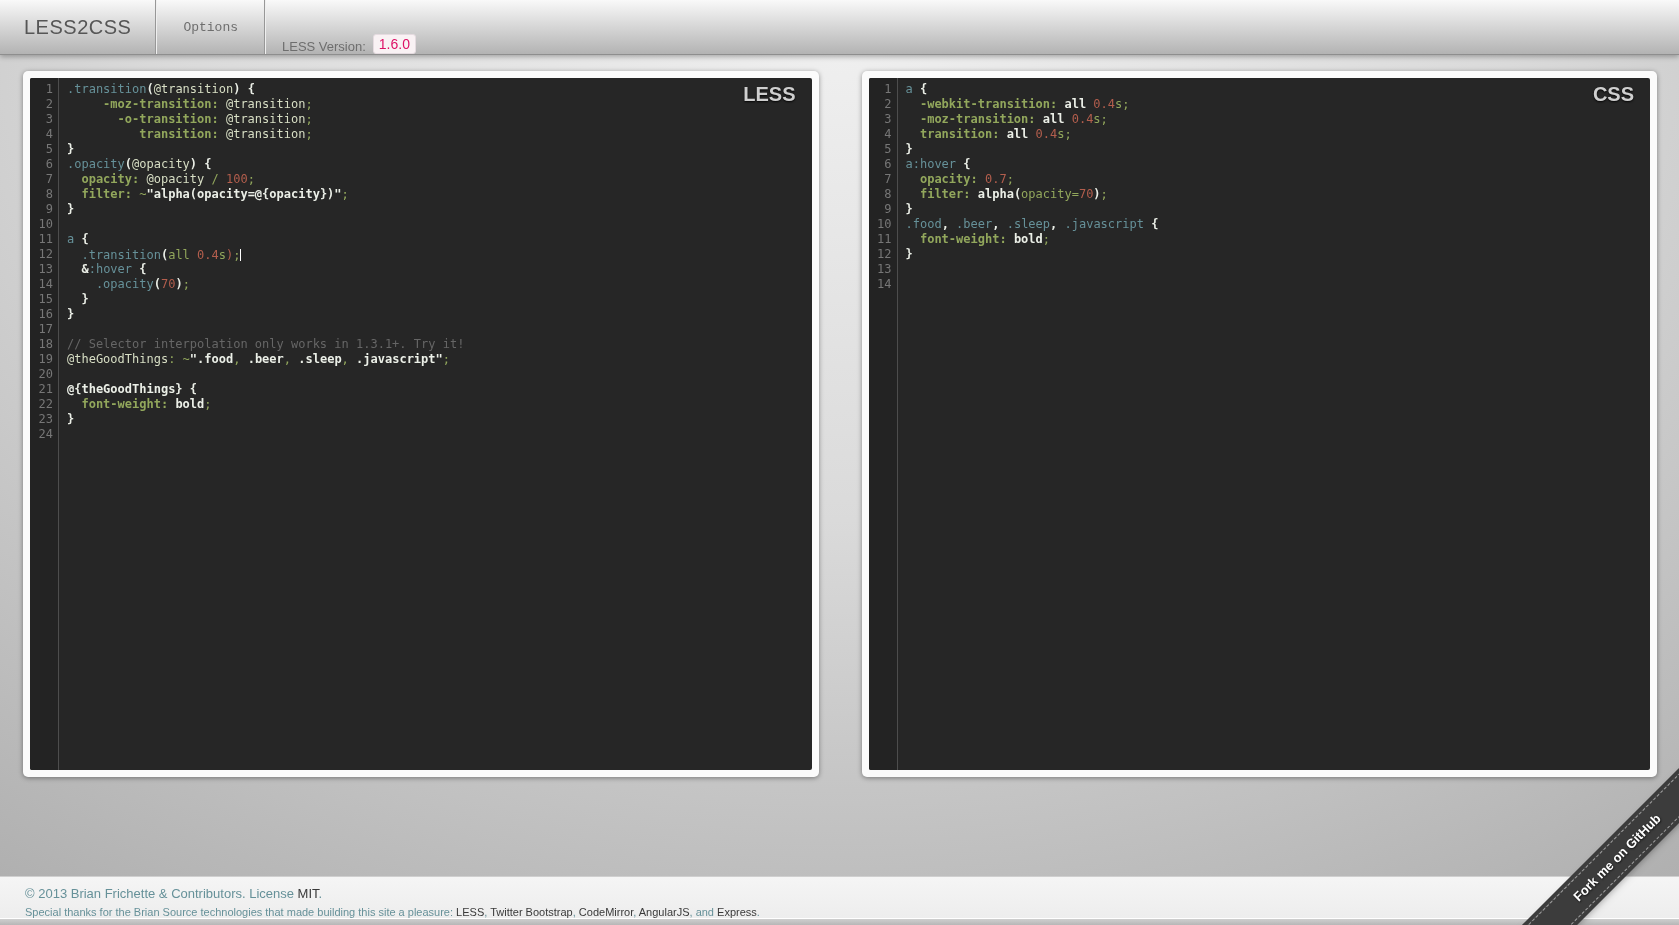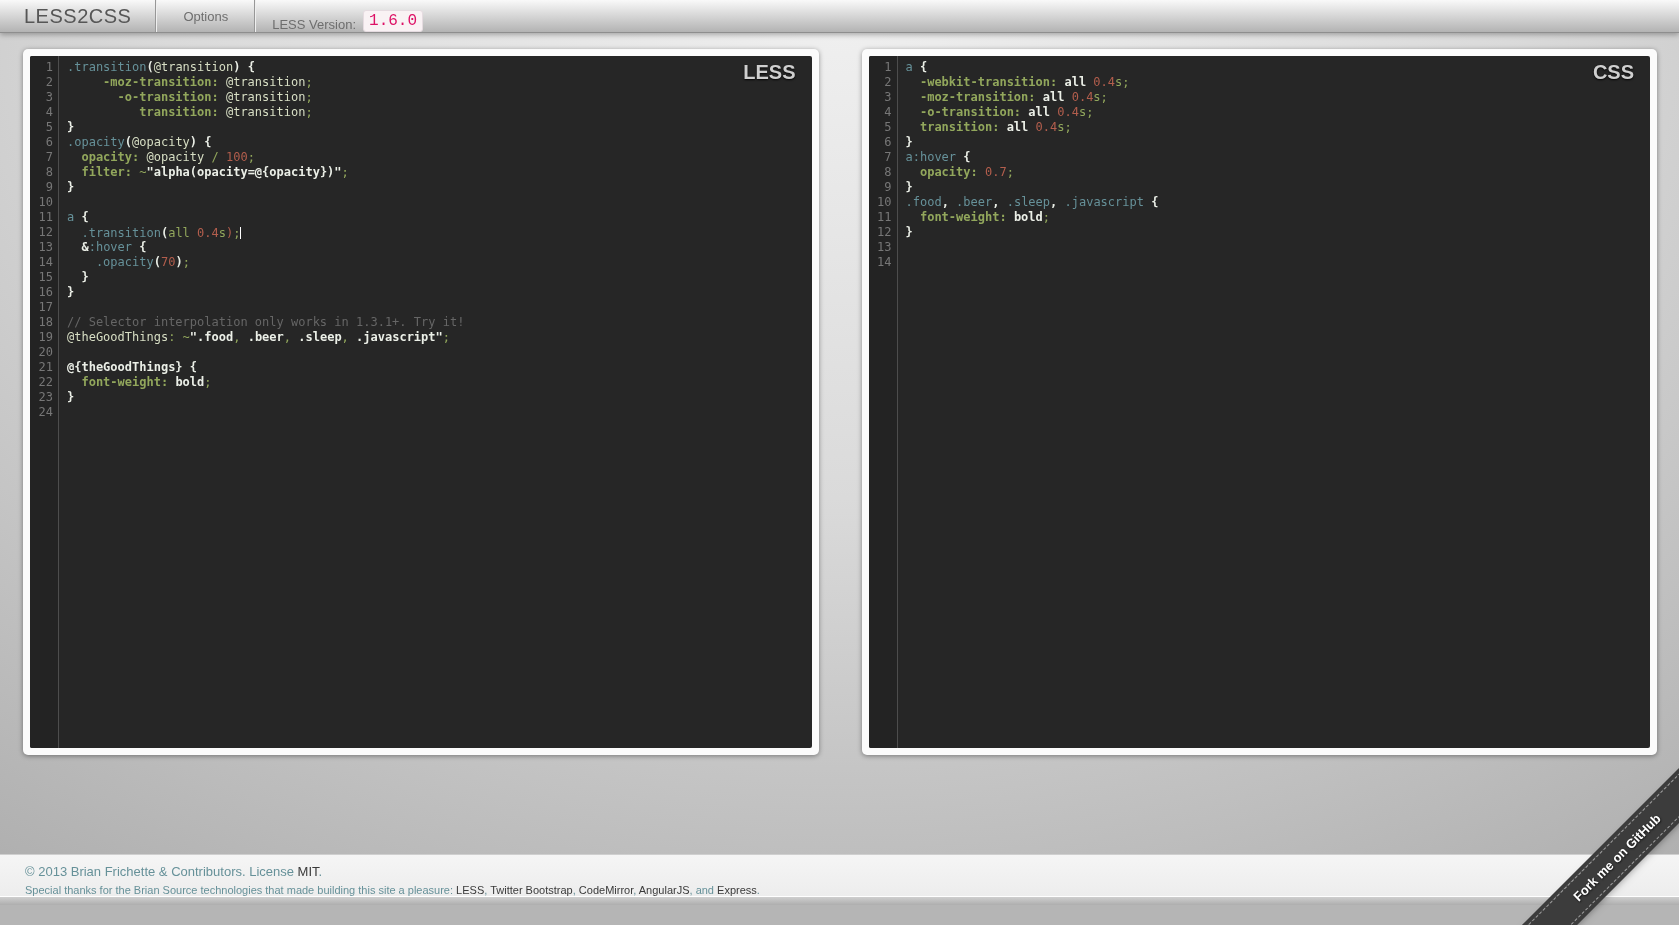--- a/index.html
+++ b/index.html
@@ -1,42 +1,42 @@
 <!DOCTYPE html>
 <html style="--c-edbg: #262626; --c-text: #EBEFE7; --c-tag: #669199; --c-prop: #92A75C; --c-num: #B35E4D; --c-var: #D7DEC4; --c-com: #666666; --c-ln: #777777; --c-badge: #dd1166; --c-ribbon: #3c3c3c;"><head>
 <meta charset="utf-8">
 <style>
   * { margin: 0; padding: 0; box-sizing: border-box; }
   html, body { width: 1679px; height: 925px; font-family: "Liberation Sans", sans-serif; background: #b5b5b5; overflow: hidden; }
 
   
   .navbar {
-    height: 33px; display: flex; align-items: stretch;
+    height: 55px; display: flex; align-items: stretch;
     background: linear-gradient(#f9f9f9, #b3b3b3);
     border-bottom: 1px solid #8e8e8e;
     box-shadow: 0 2px 5px rgba(0,0,0,.28);
     position: relative; z-index: 5;
   }
   .brand {
     display: flex; align-items: center; padding: 0 24px;
     font-size: 20px; color: #565656; letter-spacing: .5px; cursor: pointer;
   }
   .nav-divider {
     width: 0; border-left: 1px solid #979797; border-right: 1px solid #efefef;
   }
   .nav-item {
     display: flex; align-items: center; padding: 0 26px;
-    font-size: 13px; color: #6e6e6e; cursor: pointer;
+    font-size: 13px; color: #6e6e6e; cursor: pointer; font-family: Liberation Mono, monospace;
   }
   .nav-version {
     display: flex; align-items: flex-end; gap: 7px; padding: 0 16px;
     font-size: 13px; color: #6e6e6e;
   }
   .code-badge {
-    font-family: Liberation Mono, monospace; font-size: 16px;
+    font-family: Liberation Sans, sans-serif; font-size: 14px;
     color: var(--c-badge, #d14); background: #f9f2f4;
     border: 1px solid #e5dbe0; border-radius: 3px; padding: 1px 5px;
   }
 
   
   .main {
     position: relative; height: 821px;
     background: radial-gradient(ellipse 95% 135% at 50% 0%, #efefef 0%, #dadada 42%, #a8a8a8 100%);
   }
   .main-inner { display: flex; gap: 43px; padding: 16px 22px 0 23px; }
@@ -194,25 +194,25 @@
               <div class="ln">10</div>
               <div class="ln">11</div>
               <div class="ln">12</div>
               <div class="ln">13</div>
               <div class="ln">14</div>
             </div>
           <div class="code-area">
               <div class="cl"><span class="tk-t">a</span><span class="tk-w"> {</span></div>
               <div class="cl"><span class="tk-p">  -webkit-transition:</span><span class="tk-w"> all</span><span class="tk-n"> 0.4</span><span class="tk-o">s</span><span class="tk-o">;</span></div>
               <div class="cl"><span class="tk-p">  -moz-transition:</span><span class="tk-w"> all</span><span class="tk-n"> 0.4</span><span class="tk-o">s</span><span class="tk-o">;</span></div>
-              <div class="cl"><span class="tk-p">  -o-transition:</span><span class="tk-w"> all</span><span class="tk-n"> 0.4</span><span class="tk-o">s</span><span class="tk-o">;</span></div>
               <div class="cl"><span class="tk-p">  transition:</span><span class="tk-w"> all</span><span class="tk-n"> 0.4</span><span class="tk-o">s</span><span class="tk-o">;</span></div>
               <div class="cl"><span class="tk-w">}</span></div>
               <div class="cl"><span class="tk-t">a:hover</span><span class="tk-w"> {</span></div>
               <div class="cl"><span class="tk-p">  opacity:</span><span class="tk-n"> 0.7</span><span class="tk-o">;</span></div>
+              <div class="cl"><span class="tk-p">  filter:</span><span class="tk-w"> alpha(</span><span class="tk-o">opacity=</span><span class="tk-n">70</span><span class="tk-w">)</span><span class="tk-o">;</span></div>
               <div class="cl"><span class="tk-w">}</span></div>
               <div class="cl"><span class="tk-t">.food</span><span class="tk-w">,</span><span class="tk-t"> .beer</span><span class="tk-w">,</span><span class="tk-t"> .sleep</span><span class="tk-w">,</span><span class="tk-t"> .javascript</span><span class="tk-w"> {</span></div>
               <div class="cl"><span class="tk-p">  font-weight:</span><span class="tk-w"> bold</span><span class="tk-o">;</span></div>
               <div class="cl"><span class="tk-w">}</span></div>
               <div class="cl"></div>
             </div>
         </div>
       </div>
     </section>
   </div>

